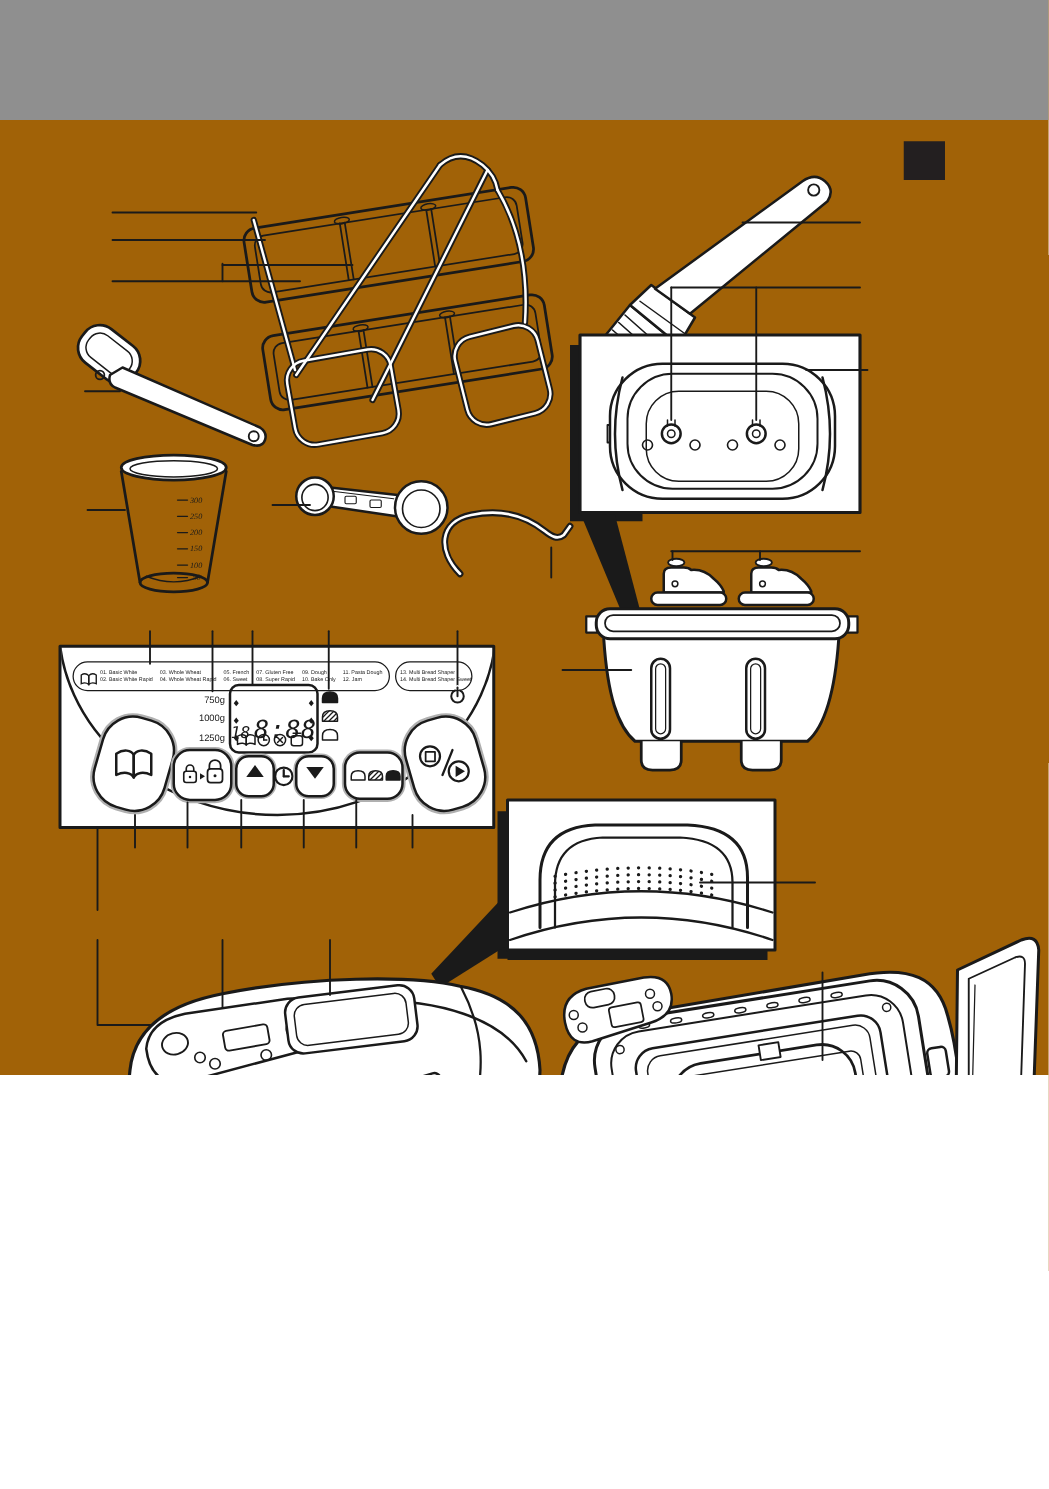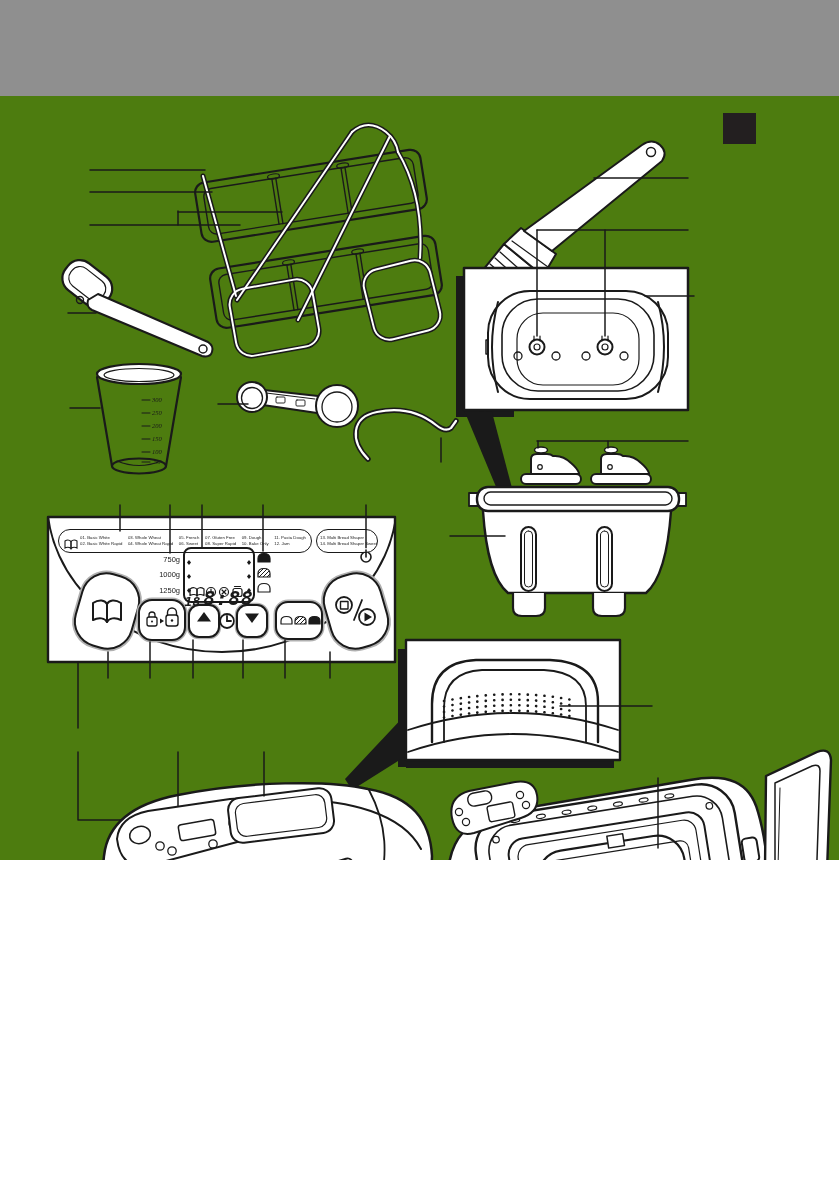--- a/index.html
+++ b/index.html
@@ -1,35 +1,35 @@
 <!DOCTYPE html>
 <html><head>
 <meta charset="utf-8">
 <style>
   html,body{margin:0;padding:0;background:#fff;}
-  .page{position:relative;width:839px;height:860px;background:#4d7c0f;overflow:hidden;
+  .page{position:relative;width:839px;height:860px;background:#a16207;overflow:hidden;
         font-family:"Liberation Sans",sans-serif;color:#1a1a1a;}
   .header-band{position:absolute;left:0;top:0;width:839px;height:96px;background:#8f8f8f;}
   .section-marker{position:absolute;left:723px;top:113px;width:33px;height:31px;background:#231f20;}
   .figure-svg{position:absolute;left:0;top:0;z-index:1;}
   .overlay{position:absolute;z-index:2;}
   
   .pill{box-sizing:border-box;border:1.3px solid #1a1a1a;border-radius:12px;height:24px;
         display:flex;align-items:center;background:transparent;}
   .pill-left{left:58px;top:529px;width:254px;gap:2px;padding:1px 5px 1px 21px;justify-content:space-between;}
   .pill-right{left:316px;top:529px;width:62px;padding:1px 3px;}
   .pill .book{position:absolute;left:5px;top:6px;}
   .pcol{font-size:4.3px;line-height:1.3;white-space:nowrap;}
   
   .weights{left:138px;top:552px;width:42px;text-align:right;font-size:7.5px;}
   .weights div{height:15.3px;line-height:15.3px;}
   
-  .digits{left:188px;top:574px;width:62px;height:34px;display:flex;align-items:flex-end;
+  .digits{left:188px;top:559px;width:62px;height:34px;display:flex;align-items:flex-end;
           justify-content:center;gap:3px;font-family:"DejaVu Sans Mono",monospace;
-          font-style:italic;font-weight:bold;}
+          font-style:italic;font-weight:normal;}
   .digits .prog{font-size:13px;line-height:1;}
   .digits .time{font-size:20px;line-height:1;letter-spacing:.5px;}
   text.cup-num{font-family:"Liberation Serif",serif;font-style:italic;font-size:6.5px;fill:#1a1a1a;}
 </style>
 </head>
 <body>
 
 <div class="page">
   <div class="header-band"></div>
   <div class="section-marker"></div>

